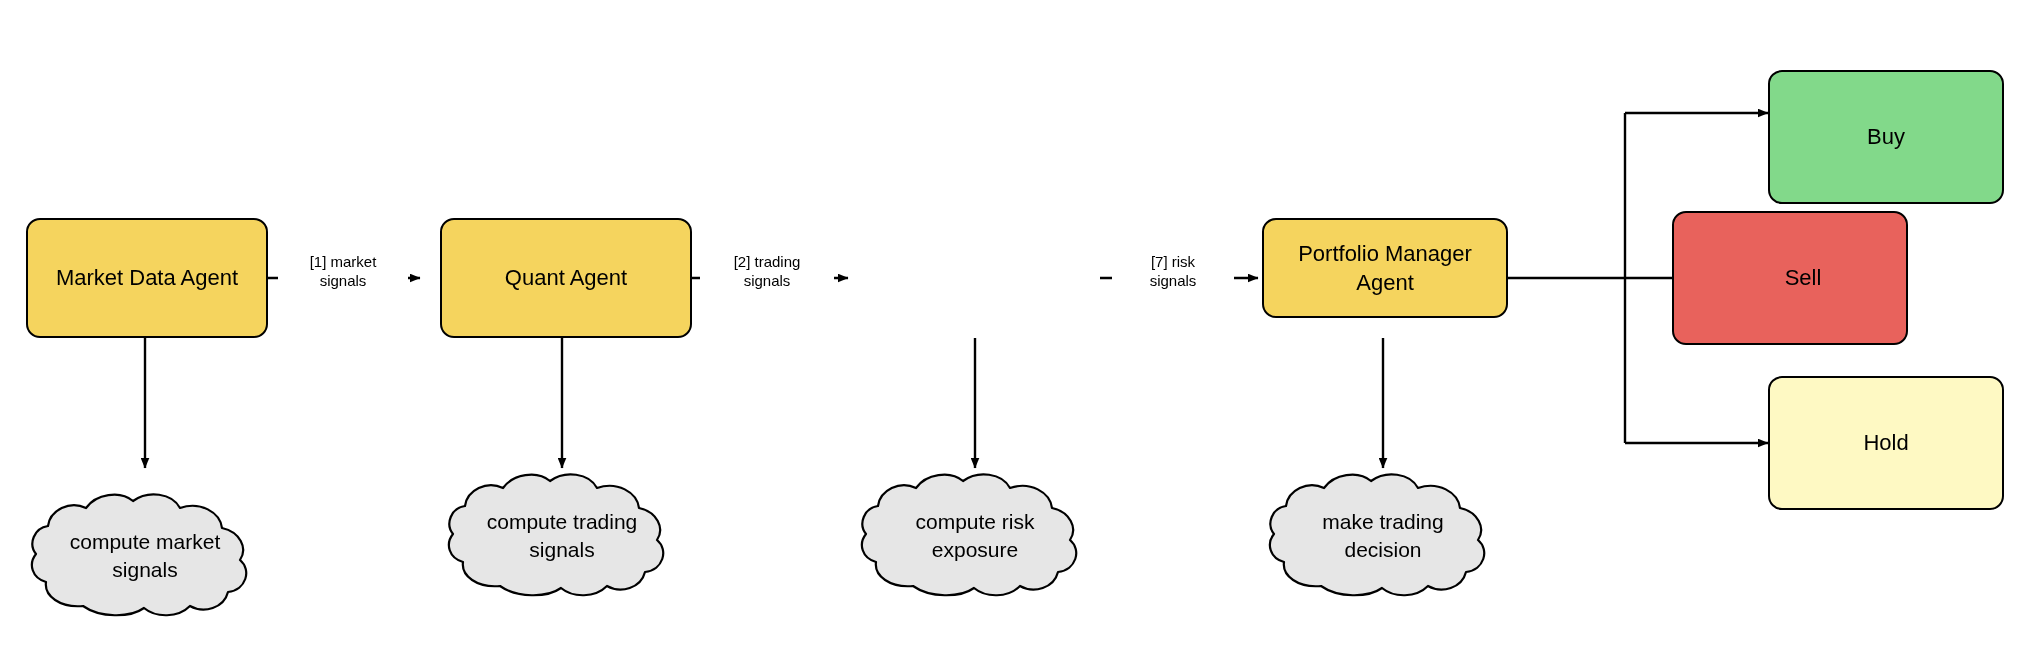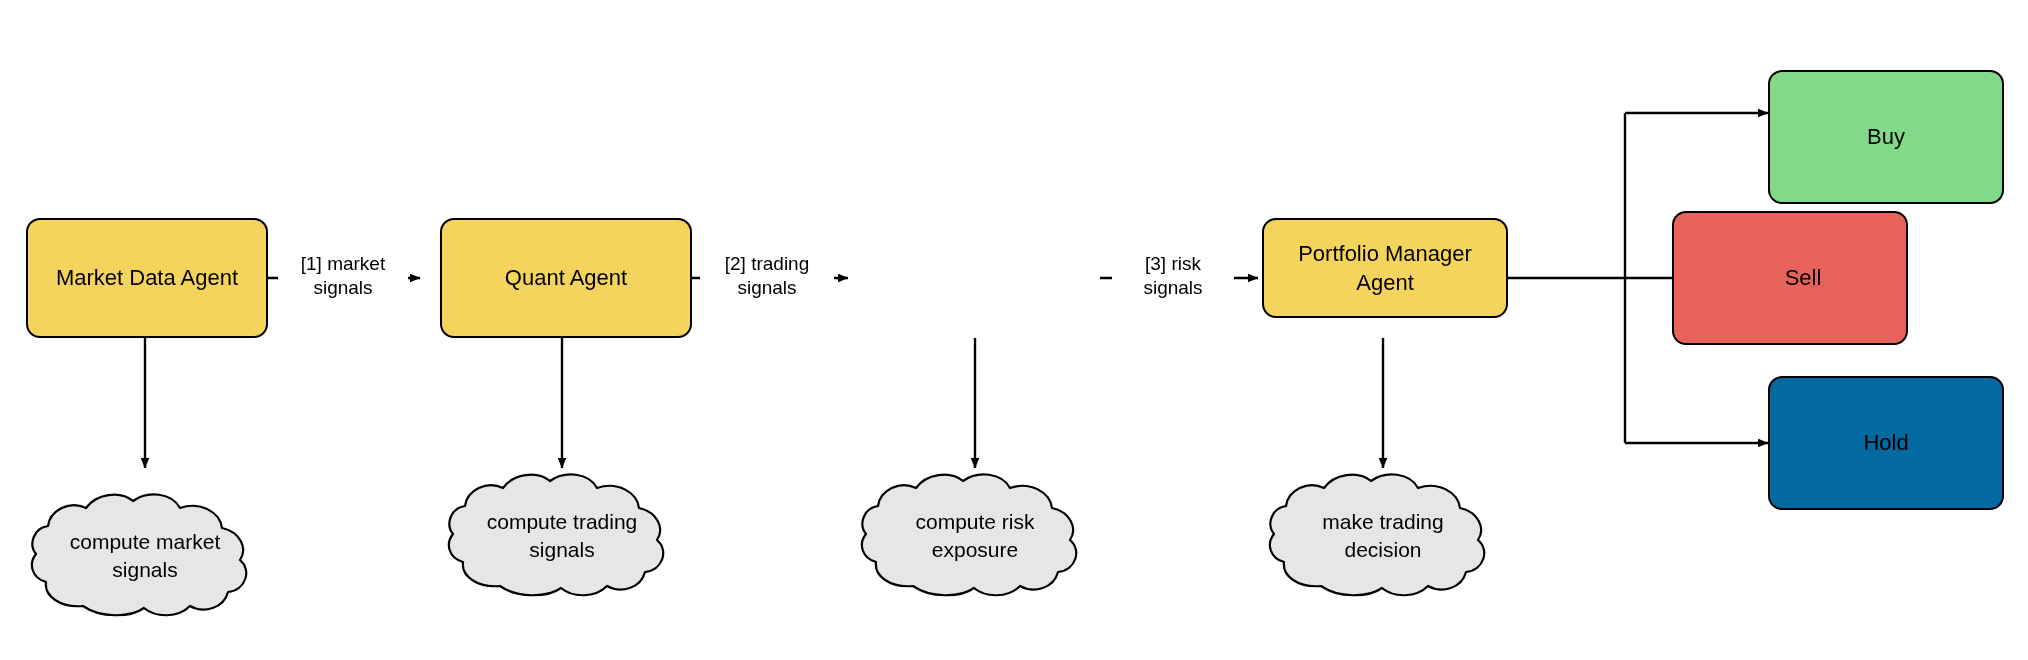--- a/index.html
+++ b/index.html
@@ -50,26 +50,26 @@
     border: 2.2px solid #000000;
     border-radius: 14px;
     font-size: 22px;
     line-height: 1.32;
     color: #000000;
     padding: 4px 10px;
   }
   .agent { background: #F5D45E; }
   .decision-buy  { background: #82D98A; }
   .decision-sell { background: #E8625C; }
-  .decision-hold { background: #0369a1; }
+  .decision-hold { background: #fef9c3; }
 
   .edge-label {
     position: absolute;
     text-align: center;
-    font-size: 19px;
+    font-size: 15px;
     line-height: 1.28;
     color: #000000;
     background: #ffffff;
     white-space: pre-line;
   }
 
   .cloud {
     position: absolute;
     width: 250px;
     height: 135px;
@@ -147,21 +147,21 @@
     <span>Portfolio Manager
 Agent</span>
   </div>
 
   <div class="edge-label" style="left:278px; top:252px; width:130px;">[1] market
 signals</div>
 
   <div class="edge-label" style="left:700px; top:252px; width:134px;">[2] trading
 signals</div>
 
-  <div class="edge-label" style="left:1112px; top:252px; width:122px;">[3] risk
+  <div class="edge-label" style="left:1112px; top:252px; width:122px;">[7] risk
 signals</div>
 
 
   <div class="node decision-buy" style="left:1768px; top:46px; width:236px; height:134px;margin-top:24px;">
     <span>Buy</span>
   </div>
 
   <div class="node decision-sell" style="left:1672px; top:211px; width:236px; height:134px;padding-left:36px;">
     <span>Sell</span>
   </div>

